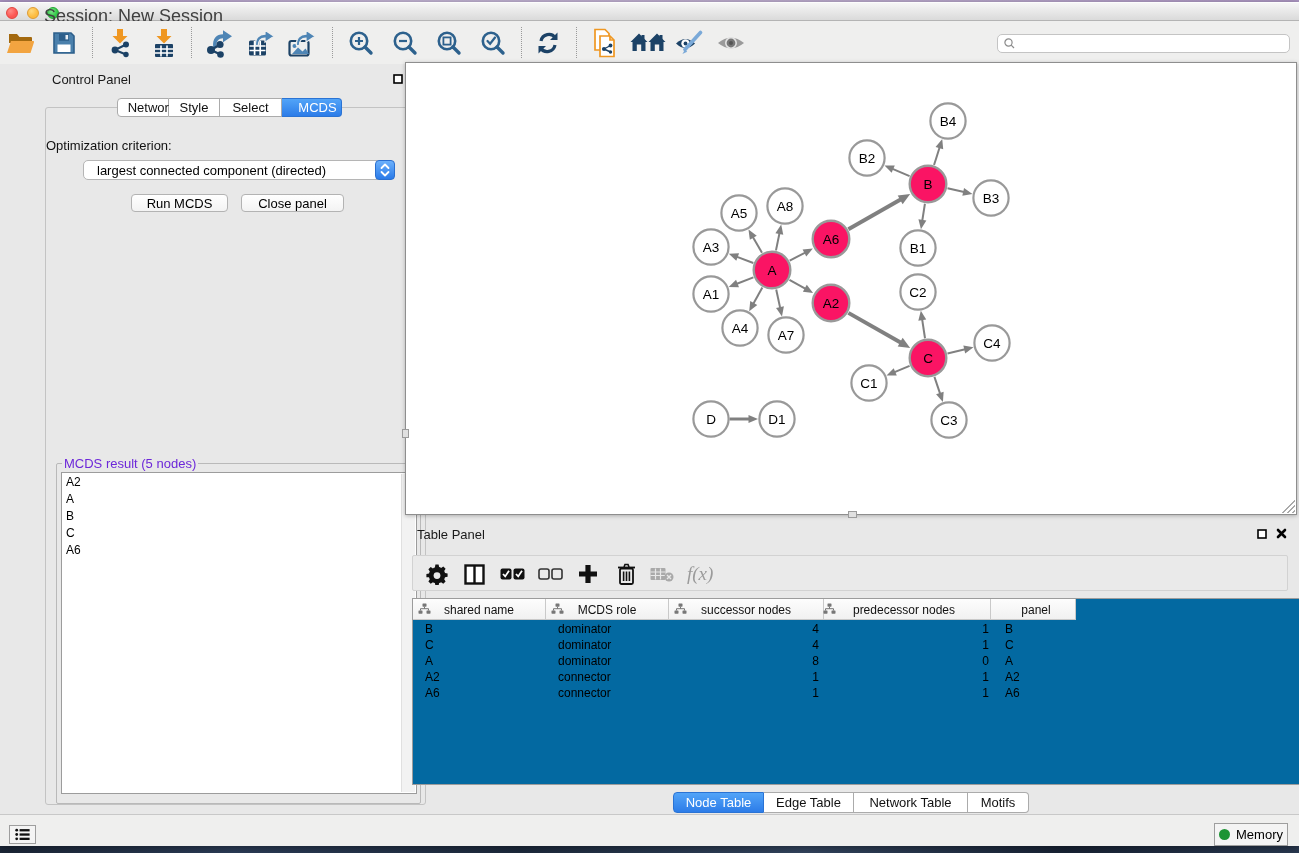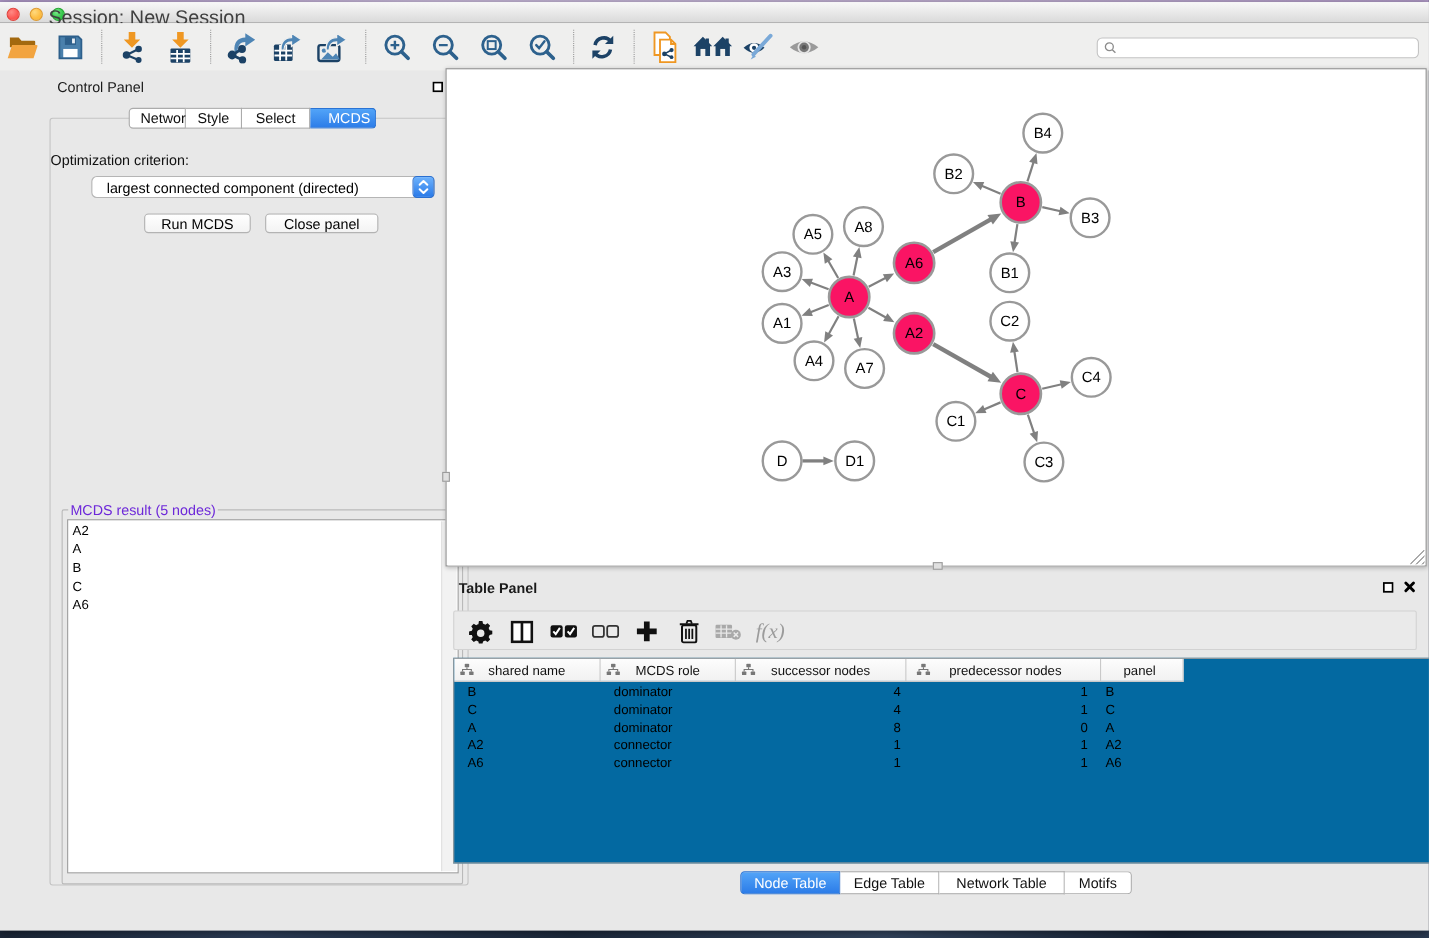--- a/index.html
+++ b/index.html
@@ -93,21 +93,21 @@
       background:
         linear-gradient(135deg, transparent 48%, #aaa 48%, #aaa 55%, transparent 55%,
          transparent 68%, #aaa 68%, #aaa 75%, transparent 75%,
          transparent 88%, #aaa 88%, #aaa 95%, transparent 95%); }
   .edge-handle { position:absolute; background:#e0e0e0; border:1px solid #9b9b9b; }
   #handle-left { left:-4px; top:366px; width:7px; height:9px; }
   #handle-bottom { left:442px; bottom:-4px; width:9px; height:7px; }
 
   
   #table-panel { position:absolute; left:405px; top:518px; width:894px; height:295px; }
-  #tp-title { position:absolute; left:12px; top:7px;font-weight:bold; }
+  #tp-title { position:absolute; left:12px; top:7px; }
   #tp-chrome { right:12px; top:8px; }
   #tp-toolbar { position:absolute; left:7px; top:35px; width:876px; height:36px;
       border:1px solid #d2d2d2; border-radius:2px; background:#eaeaea; }
   #tp-toolbar .tool { height:36px; }
   #tp-table { position:absolute; left:7px; top:78px; width:1006px; height:187px;
       background:#0369a1; border:1px solid #9c9c9c; }
   .thead { position:absolute; left:0; top:0; height:21px;
       background:linear-gradient(#fdfdfd,#f1f1f1); border-bottom:1px solid #c9c9c9; }
   .th { position:absolute; top:0; height:21px; border-right:1px solid #c9c9c9;
       display:flex; align-items:center; justify-content:center; gap:4px;
@@ -623,21 +623,21 @@
             <span class="sort-ico"><svg width="13" height="12" viewBox="0 0 13 12">
    <g fill="#777">
                   <rect x="4.5" y="0.5" width="4" height="3.2" rx="0.6"></rect>
    <rect x="0.5" y="7.5" width="4" height="3.2" rx="0.6"></rect>
    <rect x="8.5" y="7.5" width="4" height="3.2" rx="0.6"></rect>
                 </g>
    <path d="M6.5 3.7 v2 M2.5 7.5 v-1.8 h8 v1.8" fill="none" stroke="#777" stroke-width="1"></path>
               </svg></span>
             <span>successor nodes</span>
           </div>
-          <div class="th" style="left: 415px; width: 173px;">
+          <div class="th" style="left: 405px; width: 173px;">
             <span class="sort-ico"><svg width="13" height="12" viewBox="0 0 13 12">
    <g fill="#777">
                   <rect x="4.5" y="0.5" width="4" height="3.2" rx="0.6"></rect>
    <rect x="0.5" y="7.5" width="4" height="3.2" rx="0.6"></rect>
    <rect x="8.5" y="7.5" width="4" height="3.2" rx="0.6"></rect>
                 </g>
    <path d="M6.5 3.7 v2 M2.5 7.5 v-1.8 h8 v1.8" fill="none" stroke="#777" stroke-width="1"></path>
               </svg></span>
             <span>predecessor nodes</span>
           </div>
@@ -682,14 +682,30 @@
         </div>
       </div>
     <div class="tp-tabs" id="tp-tabs">
         <div class="seg active" style="width: 91px;">Node Table</div>
         <div class="seg" style="width: 90px;">Edge Table</div>
         <div class="seg" style="width: 114px;">Network Table</div>
         <div class="seg" style="width: 61px;">Motifs</div>
       </div>
   </div>
 
+  <div id="statusbar">
+    <div id="menu-btn">
+      <svg width="15" height="13" viewBox="0 0 15 13">
+        <circle cx="1.7" cy="2.2" r="1.4" fill="#111"></circle>
+        <circle cx="1.7" cy="6.5" r="1.4" fill="#111"></circle>
+        <circle cx="1.7" cy="10.8" r="1.4" fill="#111"></circle>
+        <rect x="4.6" y="1.1" width="10" height="2.3" fill="#111"></rect>
+        <rect x="4.6" y="5.4" width="10" height="2.3" fill="#111"></rect>
+        <rect x="4.6" y="9.7" width="10" height="2.3" fill="#111"></rect>
+      </svg>
+    </div>
+    <div id="memory-btn">
+      <span id="memory-dot"></span>
+      <span>Memory</span>
+    </div>
+  </div>
 
 </div>
 
 </body></html>

